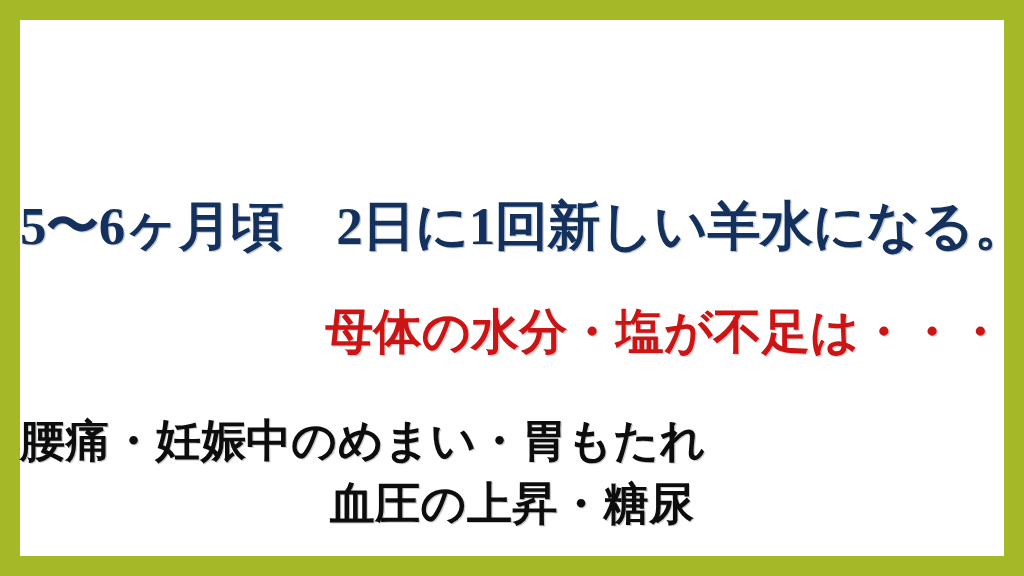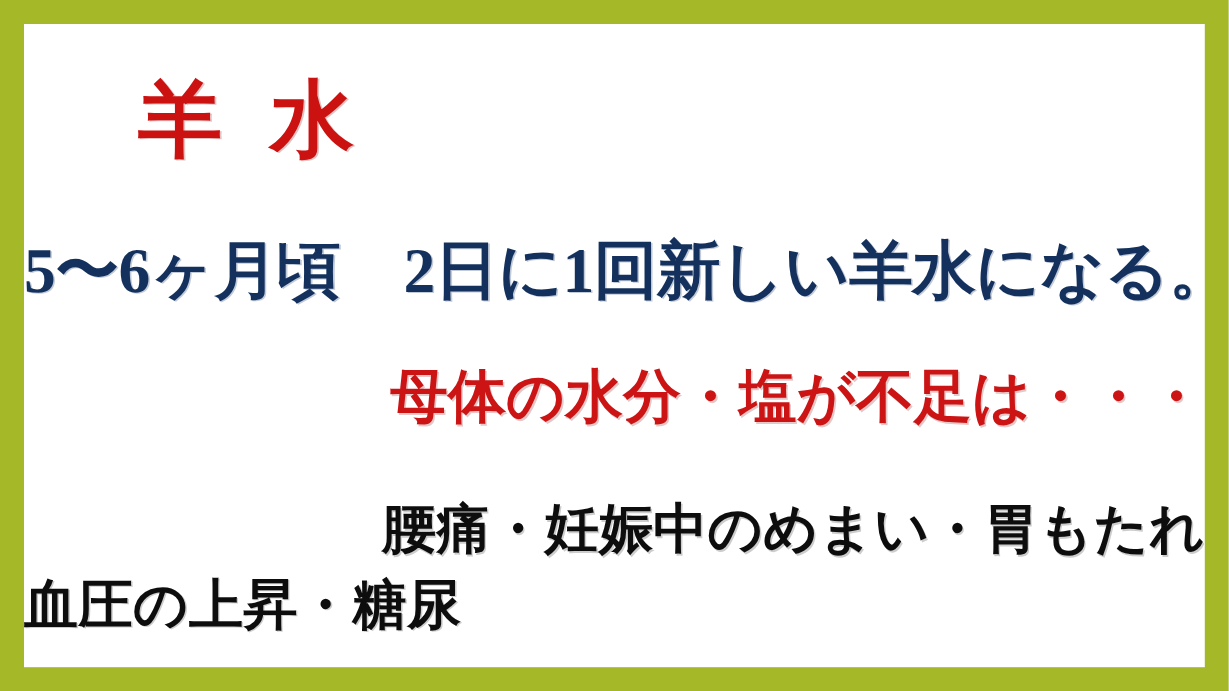--- a/index.html
+++ b/index.html
@@ -65,45 +65,44 @@
     font-size: 48px;
     color: #cc1414;
     letter-spacing: 0.005em;
     text-shadow: 1.3px 1.3px 0 rgba(150, 60, 60, 0.28);
   }
 
   .line-3 {
     left: 0;
     right: 0;
     top: 399px;
-    text-align: right;
+    text-align: left;
     font-size: 45px;
     color: #0d0d0d;
     letter-spacing: 0.005em;
     text-shadow: 1.2px 1.2px 0 rgba(90, 90, 90, 0.30);
   }
 
   .line-4 {
     left: 0;
     right: 0;
     top: 462px;
-    text-align: left;
+    text-align: center;
     font-size: 45px;
     color: #0d0d0d;
     letter-spacing: 0.01em;
     text-shadow: 1.2px 1.2px 0 rgba(90, 90, 90, 0.30);
   }
 </style>
 </head>
 <body>
 
 <div id="slide">
   <div id="canvas">
 
-    <div class="title-line">羊 水</div>
 
     <div class="body-line line-1">5〜6ヶ月頃　2日に1回新しい羊水になる。</div>
 
     <div class="body-line line-2">母体の水分・塩が不足は・・・</div>
 
     <div class="body-line line-3">腰痛・妊娠中のめまい・胃もたれ</div>
 
     <div class="body-line line-4">血圧の上昇・糖尿</div>
 
   </div>

